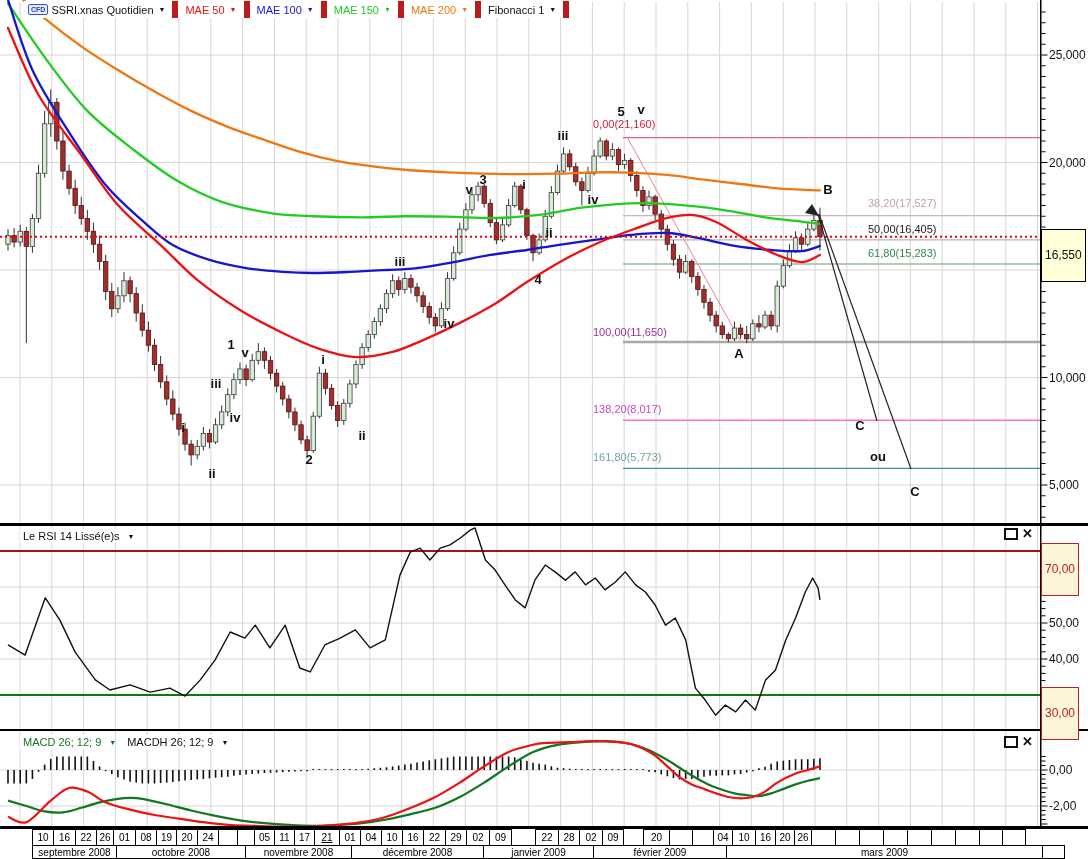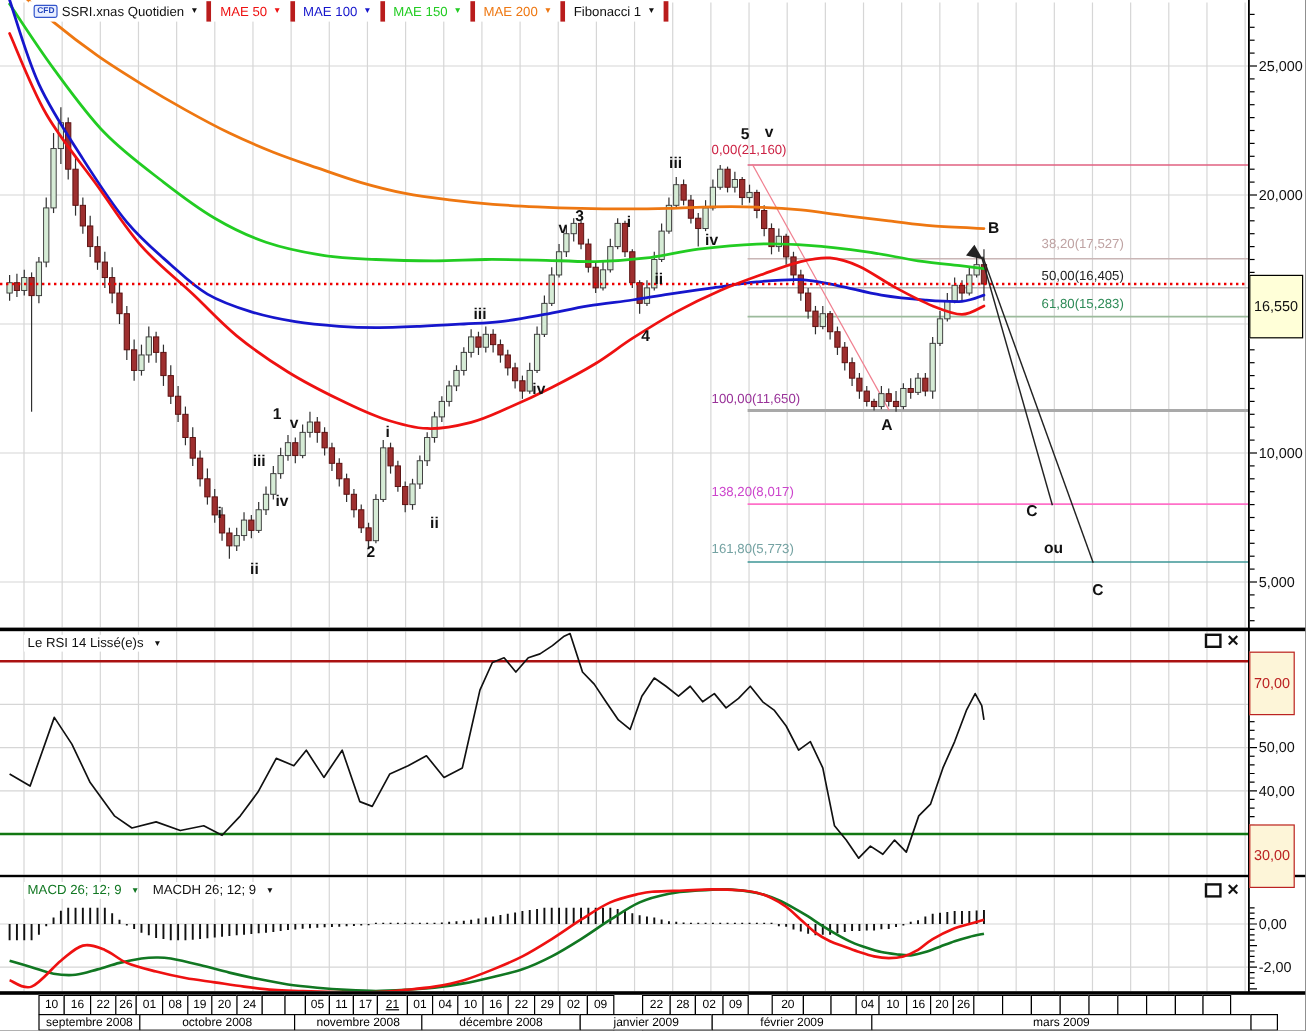--- a/index.html
+++ b/index.html
@@ -2,21 +2,21 @@
 <html><head>
 <meta charset="utf-8">
 <style>
   html,body{margin:0;padding:0;background:#888;}
   #stage{position:relative;width:1088px;height:859px;background:#fff;
          font-family:"Liberation Sans", sans-serif; outline:1px solid #000; overflow:hidden;}
   svg{position:absolute;left:0;top:0;}
   .hsep{position:absolute;left:0;width:1088px;background:#000;}
   .toolbar{position:absolute;left:0;top:1px;height:17px;display:flex;align-items:center;z-index:30;}
   .tb-item{background:#fff;height:17px;display:flex;align-items:center;padding:0 7px;
-           border-right:4px solid #b91c1c;font-size:11px;color:#111;white-space:nowrap;justify-content:center;}
+           border-right:6px solid #b91c1c;font-size:11px;color:#111;white-space:nowrap;justify-content:center;}
   .tb-item:first-child{padding-left:4px;margin-left:24px;}
   .badge{display:inline-block;border:1px solid #3355cc;color:#2244bb;background:#e8eeff;
          font-size:7px;font-weight:bold;line-height:9px;padding:0 2px;margin-right:3px;border-radius:2px;}
   .arr{font-size:7px;margin-left:5px;}
   .pane-head{position:absolute;z-index:30;display:flex;align-items:center;font-size:11px;color:#111;}
   .pane-head .lbl{background:#fff;padding:1px 3px;white-space:nowrap;}
   .winbtns{position:absolute;z-index:30;display:flex;align-items:center;gap:4px;}
   .btn-max{width:10px;height:8px;border:2px solid #111;background:#fff;display:inline-block;}
   .btn-close{font-size:13px;font-weight:bold;color:#111;line-height:12px;}
   .axlab{position:absolute;font-size:12px;color:#111;white-space:nowrap;z-index:20;}

